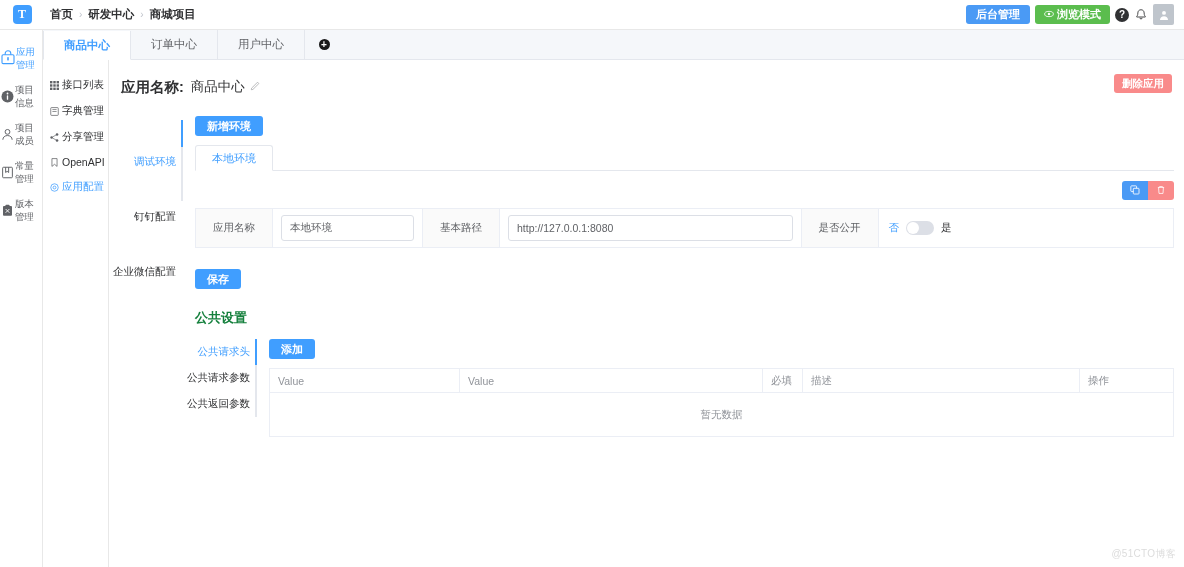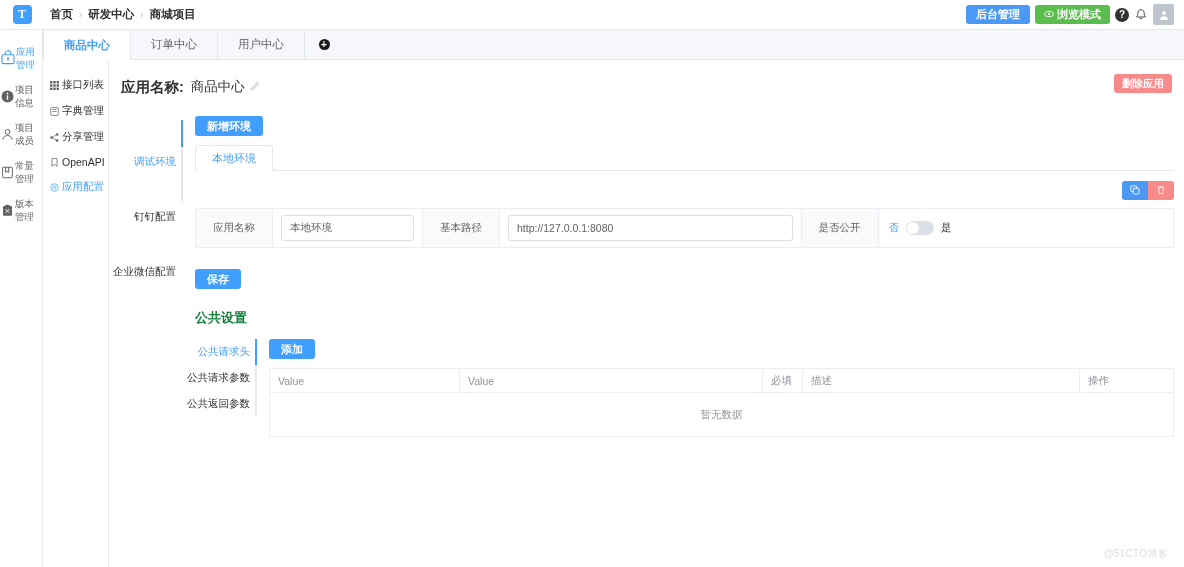--- a/index.html
+++ b/index.html
@@ -217,21 +217,21 @@
   .th.c-value { width: 303px; flex: 0 0 303px; }
   .th.c-req { width: 40px; flex: 0 0 40px; }
   .th.c-desc { flex: 1; }
   .th.c-op { width: 93px; flex: 0 0 93px; }
   .tbl-empty {
     height: 44px; display: flex; align-items: center; justify-content: center;
     font-size: 10.5px; color: #909399; border-bottom: 1px solid #ebeef5;
   }
 
   .watermark {
-    position: absolute; right: 16px; bottom: 6px;
+    position: absolute; right: 8px; bottom: 6px;
     font-size: 10px; color: #dcdcdc; letter-spacing: 0.3px;
   }
 </style>
 </head>
 <body>
 
 <div id="app">
 
   <div class="topbar">
     <div class="logo-box">

